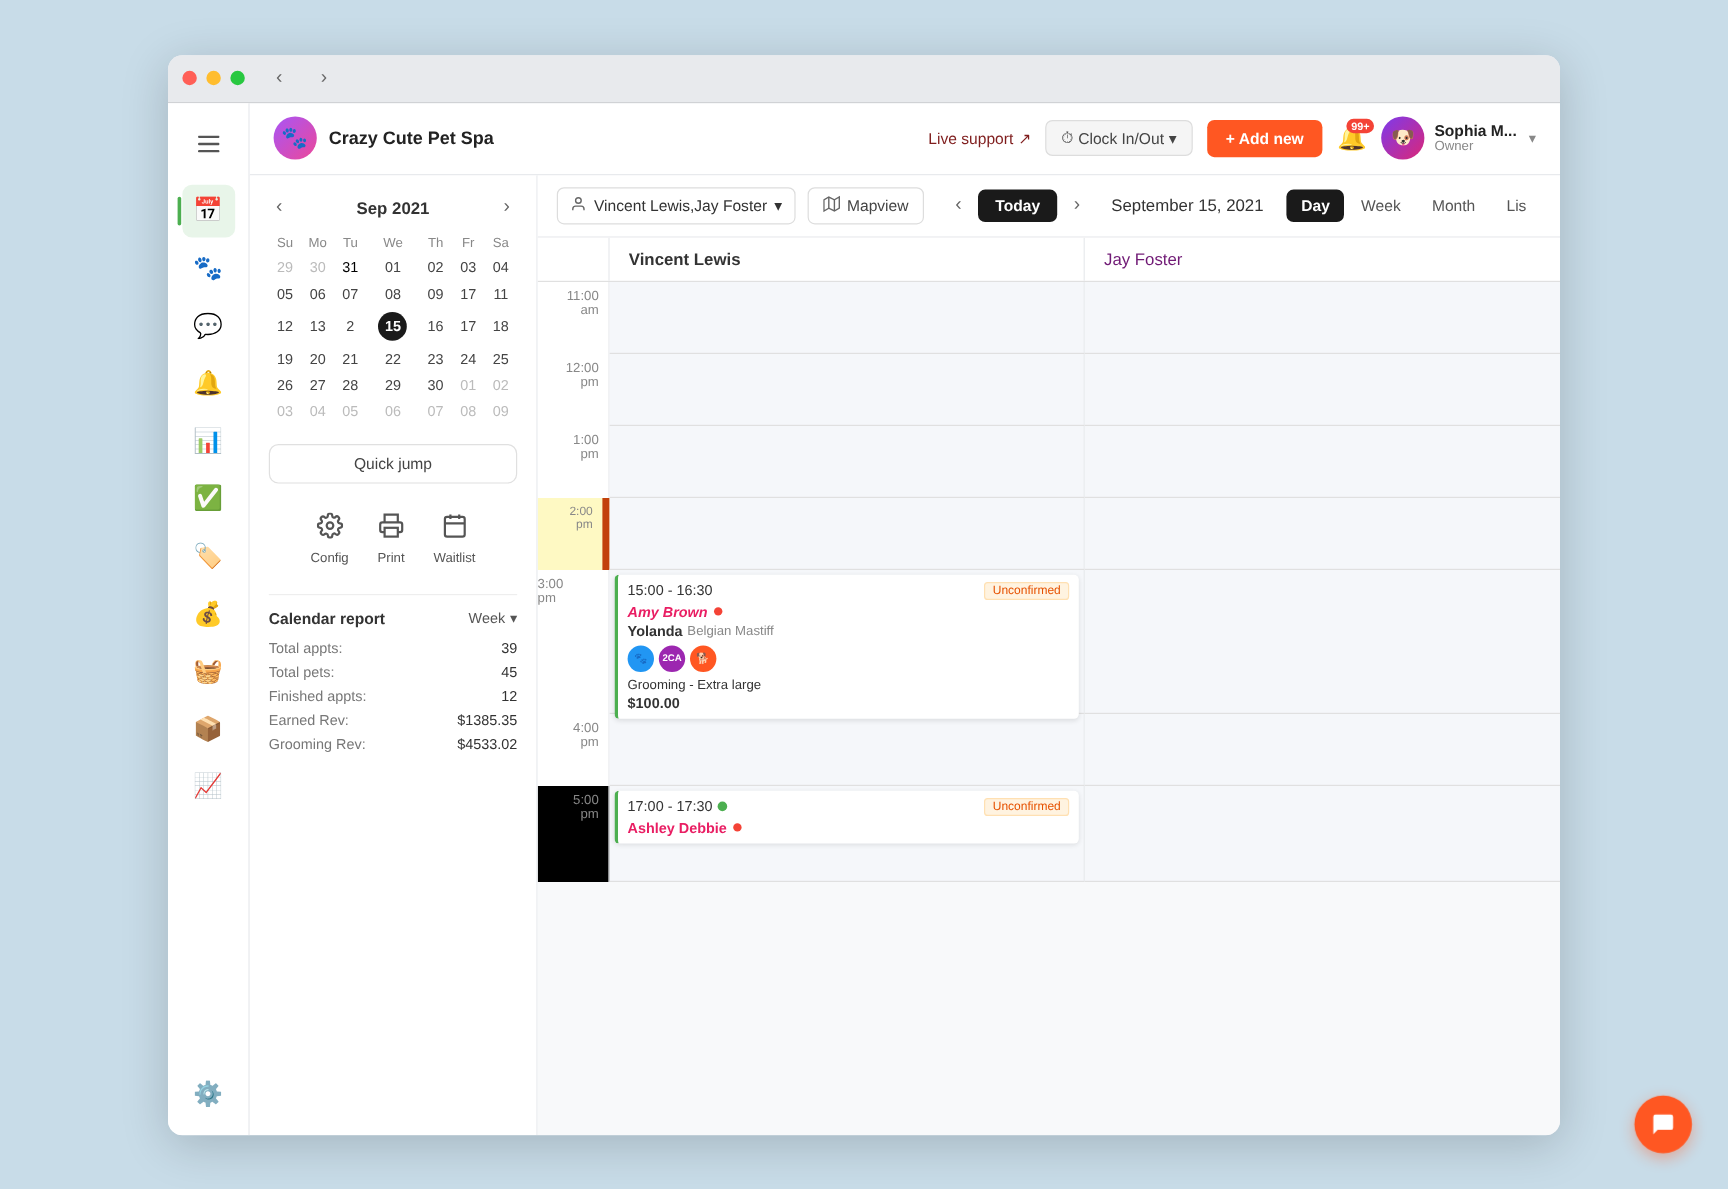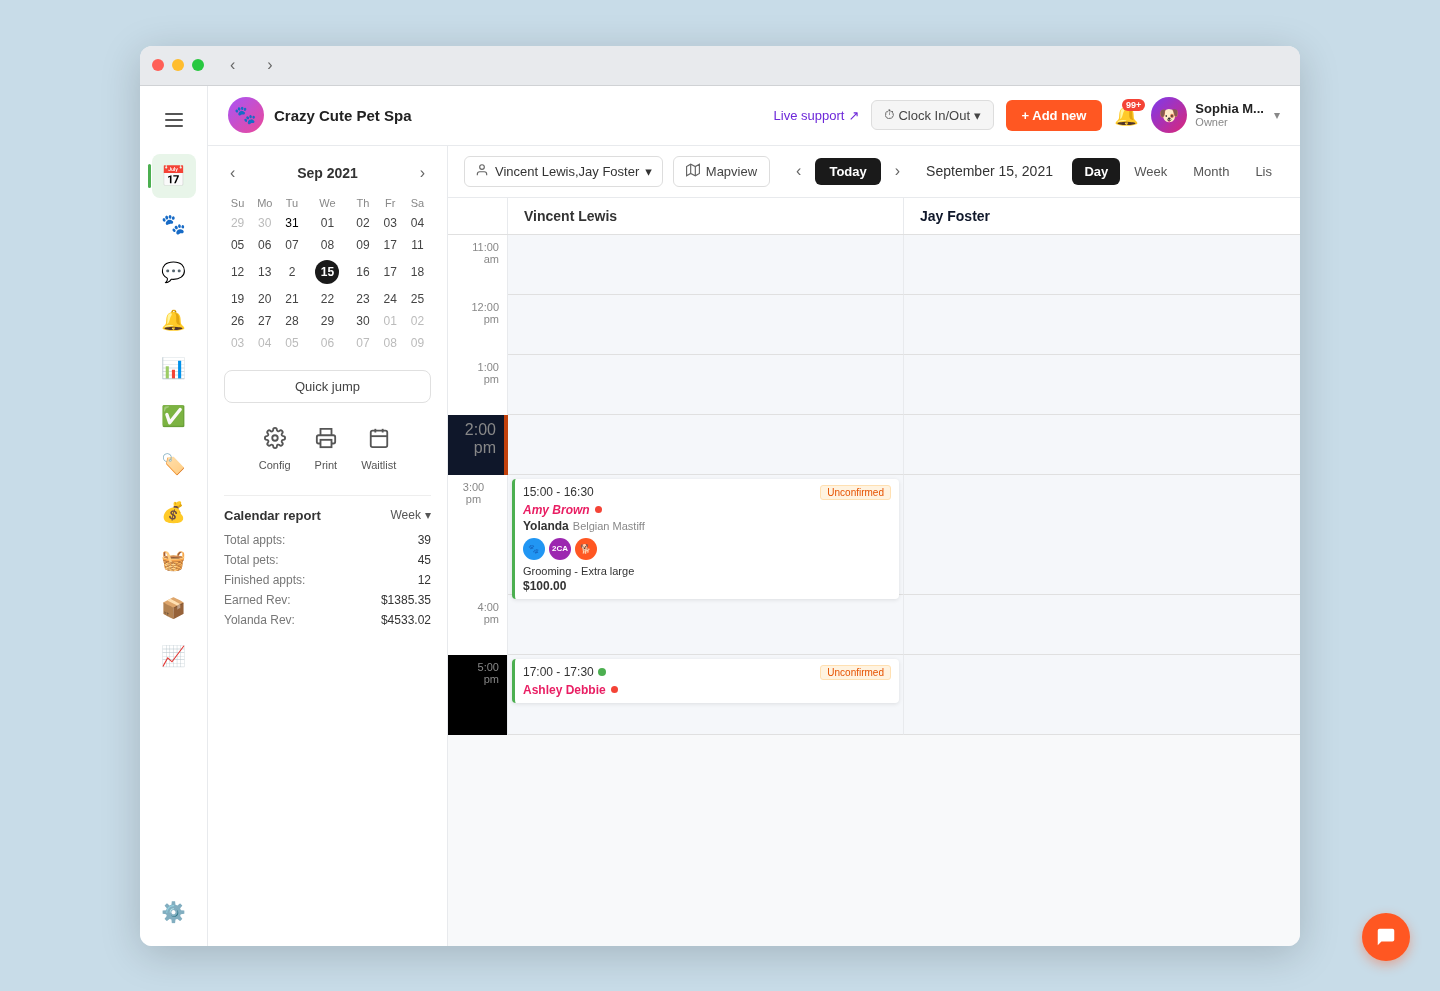--- a/index.html
+++ b/index.html
@@ -114,21 +114,21 @@
       font-weight: 600;
       font-size: 15px;
       color: #222;
     }
     .topbar-actions {
       display: flex; align-items: center; gap: 12px;
       margin-left: auto;
     }
     .btn-live-support {
       background: none; border: none; cursor: pointer;
-      color: #6d28d9; font-size: 13px; display: flex; align-items: center; gap: 4px;
+      color: #7f1d1d; font-size: 13px; display: flex; align-items: center; gap: 4px;
     }
     .btn-clock {
       background: #f5f5f5; border: 1px solid #ddd; border-radius: 6px;
       padding: 6px 12px; cursor: pointer; font-size: 13px; color: #444;
       display: flex; align-items: center; gap: 4px;
     }
     .btn-add-new {
       background: #ff5722; border: none; border-radius: 6px;
       padding: 8px 16px; cursor: pointer; font-size: 13px; color: #fff; font-weight: 600;
     }
@@ -485,21 +485,21 @@
             </div>
             <div class="report-row">
               <span class="label">Finished appts:</span>
               <span class="value">12</span>
             </div>
             <div class="report-row">
               <span class="label">Earned Rev:</span>
               <span class="value">$1385.35</span>
             </div>
             <div class="report-row">
-              <span class="label">Yolanda Rev:</span>
+              <span class="label">Grooming Rev:</span>
               <span class="value">$4533.02</span>
             </div>
           </div>
 
         </div>
 
         <div class="right-panel">
 
           <div class="calendar-toolbar">
             <button class="staff-selector">
@@ -533,42 +533,42 @@
               <button class="view-tab">Week</button>
               <button class="view-tab">Month</button>
               <button class="view-tab">Lis</button>
             </div>
           </div>
 
           <div class="calendar-grid">
             <div style="display:grid; grid-template-columns: 60px 1fr 1fr; background:#fff; border-bottom: 1px solid #e0e0e0; position:sticky; top:0; z-index:10;">
               <div style="border-right:1px solid #e8eaed; padding: 10px 8px;"></div>
               <div style="border-right:1px solid #e8eaed; padding:10px 16px; font-size:14px; font-weight:600; color:#333;">Vincent Lewis</div>
-              <div style="padding:10px 16px; font-size:14px; font-weight:700; color:#0f172a;">Jay Foster</div>
+              <div style="padding:10px 16px; font-size:14px; font-weight:400; color:#701a75;">Jay Foster</div>
             </div>
 
             <div style="display:grid; grid-template-columns: 60px 1fr 1fr;">
 
               <div style="border-right:1px solid #e8eaed; padding:6px 8px 0 0; text-align:right; font-size:11px; color:#888; min-height:60px; background:#fff; grid-row: span 1;">11:00<br>am</div>
               <div style="border-right:1px solid #e8eaed; min-height:60px; background:#f5f7fa; border-bottom:1px solid #e0e0e0;"></div>
               <div style="min-height:60px; background:#f5f7fa; border-bottom:1px solid #e0e0e0;"></div>
 
               <div style="border-right:1px solid #e8eaed; padding:6px 8px 0 0; text-align:right; font-size:11px; color:#888; min-height:60px; background:#fff;">12:00<br>pm</div>
               <div style="border-right:1px solid #e8eaed; min-height:60px; background:#f5f7fa; border-bottom:1px solid #e0e0e0;"></div>
               <div style="min-height:60px; background:#f5f7fa; border-bottom:1px solid #e0e0e0;"></div>
 
               <div style="border-right:1px solid #e8eaed; padding:6px 8px 0 0; text-align:right; font-size:11px; color:#888; min-height:60px; background:#fff;">1:00<br>pm</div>
               <div style="border-right:1px solid #e8eaed; min-height:60px; background:#f5f7fa; border-bottom:1px solid #e0e0e0;"></div>
               <div style="min-height:60px; background:#f5f7fa; border-bottom:1px solid #e0e0e0;"></div>
 
-              <div style="border-right:4px solid #c2410c; padding:6px 8px 0 0; text-align:right; font-size:16px; color:#888; min-height:60px; background:#0f172a;">2:00<br>pm</div>
+              <div style="border-right:6px solid #c2410c; padding:6px 8px 0 0; text-align:right; font-size:10px; color:#888; min-height:60px; background:#fef9c3;">2:00<br>pm</div>
               <div style="border-right:1px solid #e8eaed; min-height:60px; background:#f5f7fa; border-bottom:1px solid #e0e0e0;"></div>
               <div style="min-height:60px; background:#f5f7fa; border-bottom:1px solid #e0e0e0;"></div>
 
-              <div style="border-right:1px solid #e8eaed; padding:6px 8px 0 0; text-align:center; font-size:11px; color:#888; min-height:120px; background:#fff; grid-row: span 1; align-self: start; padding-top:6px;">3:00<br>pm</div>
+              <div style="border-right:1px solid #e8eaed; padding:6px 8px 0 0; text-align:left; font-size:11px; color:#888; min-height:120px; background:#fff; grid-row: span 1; align-self: start; padding-top:6px;">3:00<br>pm</div>
               <div style="border-right:1px solid #e8eaed; min-height:120px; background:#f5f7fa; border-bottom:1px solid #e0e0e0; position:relative;">
 
                 <div style="position:absolute; left:4px; right:4px; top:4px; background:#fff; border-left:3px solid #4caf50; border-radius:4px; padding:6px 8px; font-size:11px; box-shadow:0 1px 4px rgba(0,0,0,0.1); min-height:110px;">
                   <div style="display:flex; align-items:center; justify-content:space-between; margin-bottom:3px;">
                     <span style="color:#333; font-weight:500; font-size:12px;">15:00 - 16:30</span>
                     <span style="background:#fff3e0; color:#e65100; font-size:10px; font-weight:500; padding:1px 6px; border-radius:3px; border:1px solid #ffe0b2;">Unconfirmed</span>
                   </div>
                   <div style="display:flex; align-items:center; gap:2px;font-style:italic;">
                     <span style="color:#e91e63; font-weight:600; font-size:12px;">Amy Brown</span>
                     <span style="display:inline-block; width:7px; height:7px; border-radius:50%; background:#f44336; margin-left:3px;"></span>

